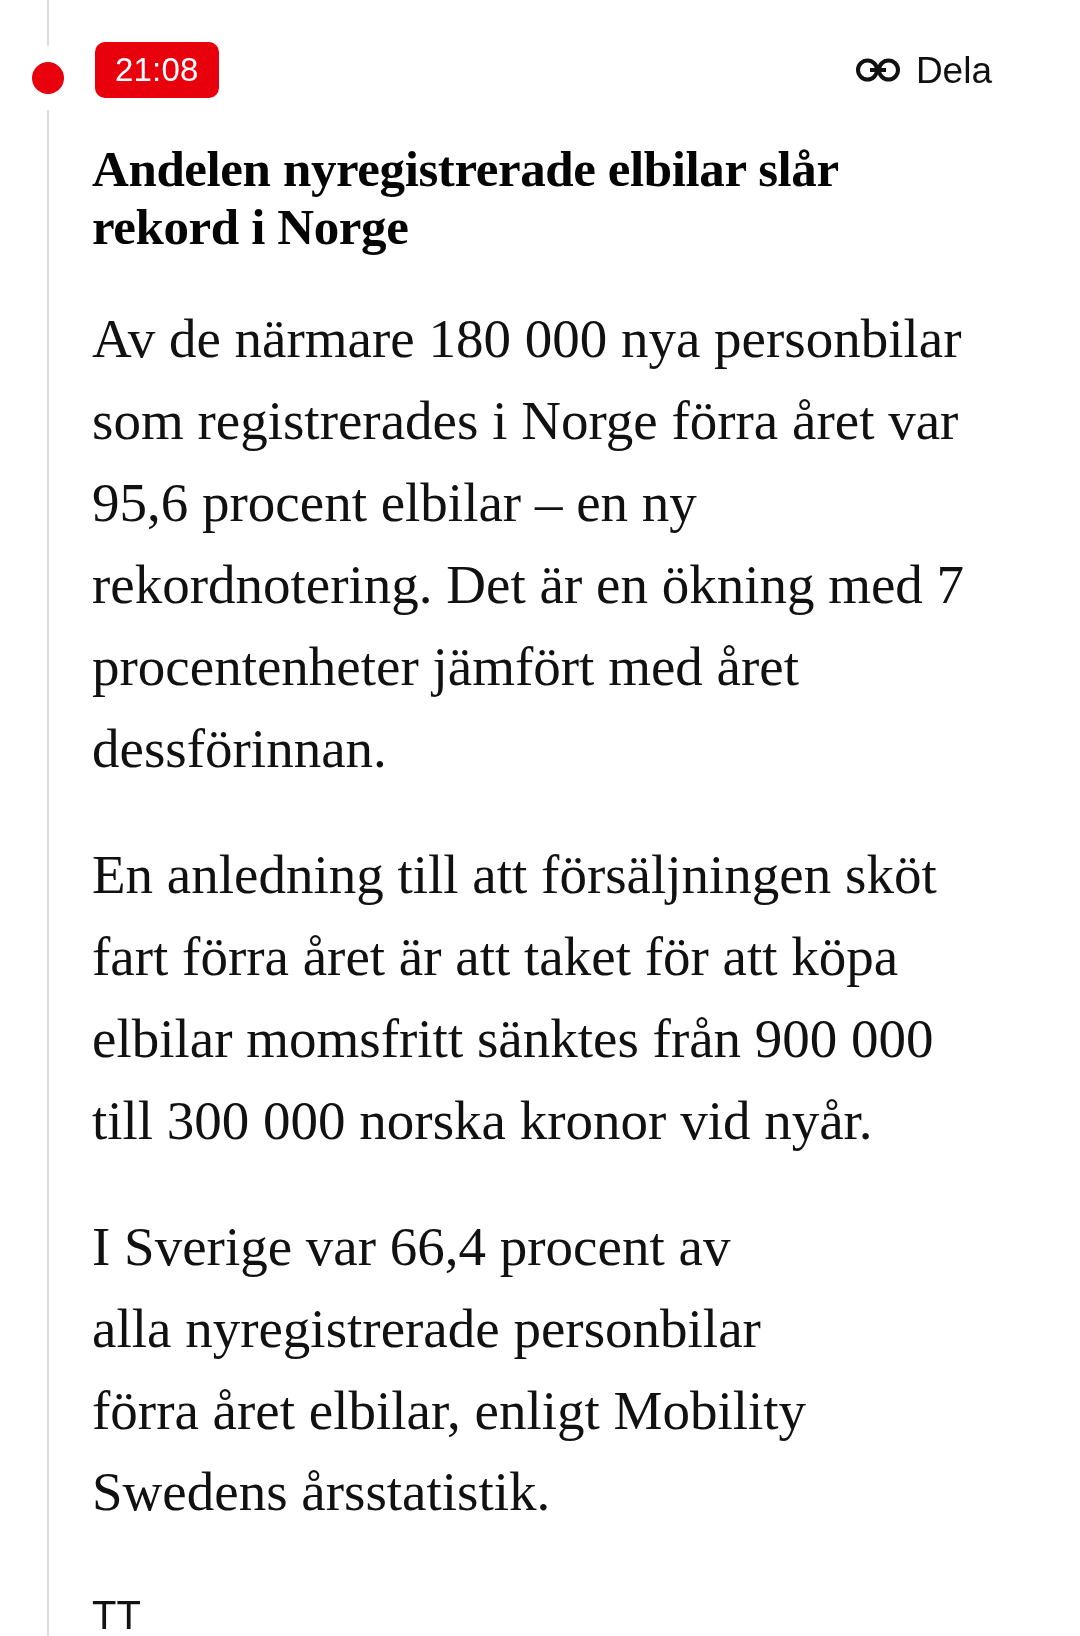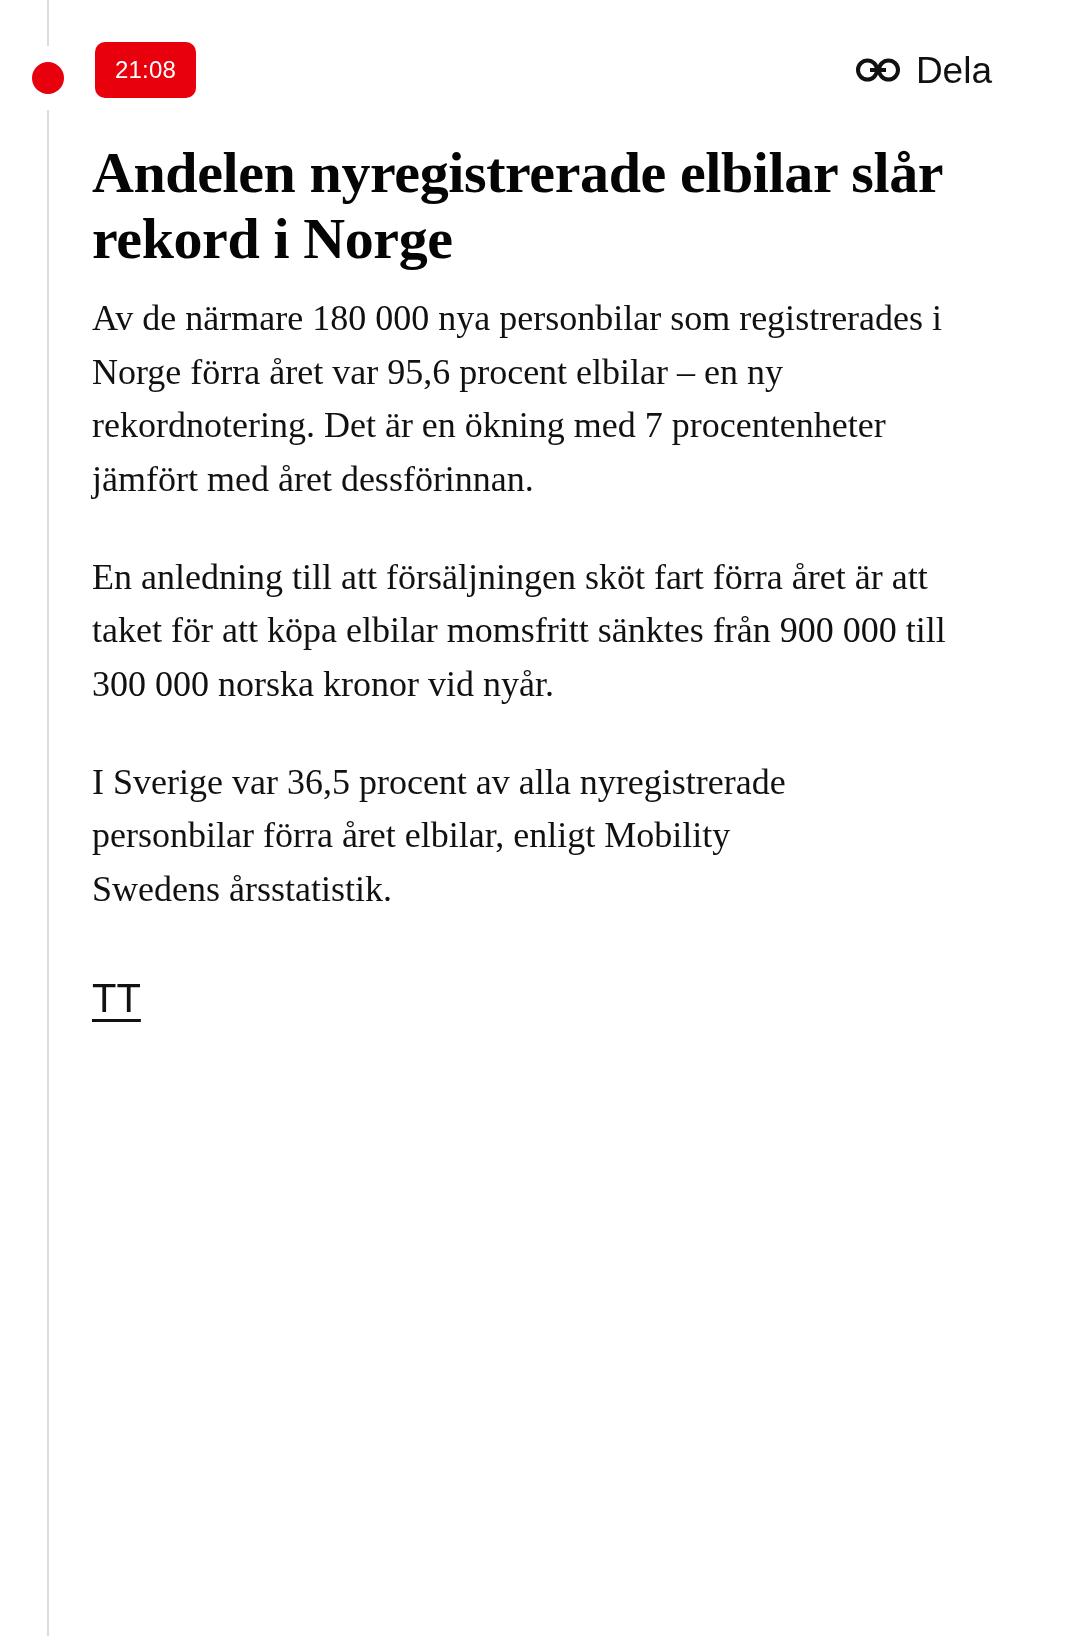--- a/index.html
+++ b/index.html
@@ -59,21 +59,21 @@
   #time-badge {
     position: absolute;
     left: 95px;
     top: 0;
     height: 56px;
     padding: 0 20px;
     border-radius: 10px;
     background: #e8000d;
     color: #ffffff;
     font-family: "Liberation Sans", "DejaVu Sans", sans-serif;
-    font-size: 24px;
+    font-size: 33px;
     font-weight: 400;
     letter-spacing: 0.2px;
     display: flex;
     align-items: center;
     justify-content: center;
     white-space: nowrap;
   }
 
   #share-control {
     position: absolute;
@@ -104,32 +104,32 @@
   #post-body {
     position: absolute;
     left: 92px;
     top: 140px;
     width: 900px;
   }
 
   #post-headline {
     font-family: "Liberation Serif", "DejaVu Serif", serif;
     font-weight: 700;
-    font-size: 58px;
+    font-size: 51px;
     line-height: 1.14;
     letter-spacing: -0.4px;
     color: #050505;
-    margin-bottom: 20px;
+    margin-bottom: 42px;
     max-width: 890px;
   }
 
   .post-paragraph {
     font-family: "Liberation Serif", "DejaVu Serif", serif;
     font-weight: 400;
-    font-size: 36px;
+    font-size: 55px;
     line-height: 1.49;
     color: #111111;
     margin-bottom: 44px;
     max-width: 890px;
   }
   .post-paragraph.narrow { max-width: 720px; }
   .post-paragraph:last-of-type { margin-bottom: 0; }
 
   #byline {
     display: inline-block;
@@ -169,17 +169,17 @@
 </div>
 
 <article id="post-body">
 
   <h1 id="post-headline">Andelen nyregistrerade elbilar slår rekord i Norge</h1>
 
   <p class="post-paragraph">Av de närmare 180 000 nya personbilar som registrerades i Norge förra året var 95,6 procent elbilar – en ny rekordnotering. Det är en ökning med 7 procentenheter jämfört med året dessförinnan.</p>
 
   <p class="post-paragraph">En anledning till att försäljningen sköt fart förra året är att taket för att köpa elbilar momsfritt sänktes från 900 000 till 300 000 norska kronor vid nyår.</p>
 
-  <p class="post-paragraph narrow">I Sverige var 36,5 procent av alla nyregistrerade personbilar förra året elbilar, enligt Mobility Swedens årsstatistik.</p>
+  <p class="post-paragraph narrow">I Sverige var 66,4 procent av alla nyregistrerade personbilar förra året elbilar, enligt Mobility Swedens årsstatistik.</p>
 
   <a id="byline">TT</a>
 
 </article>
 
 </body></html>

